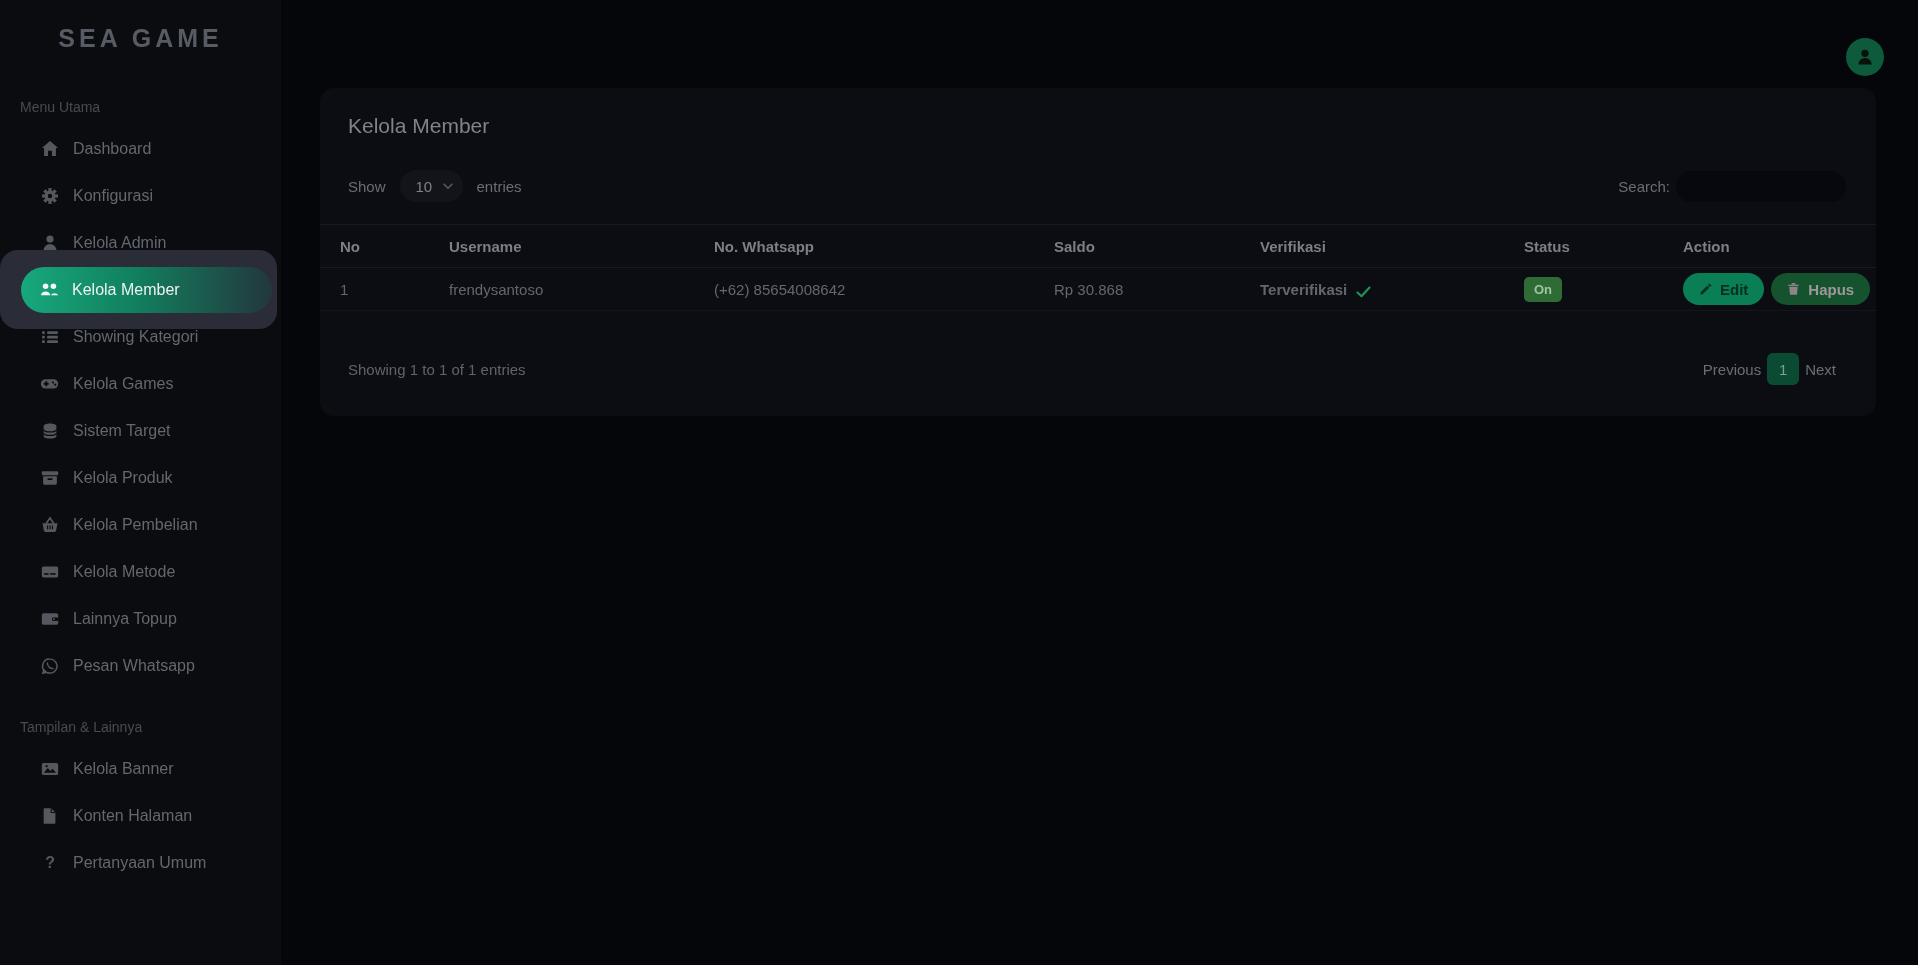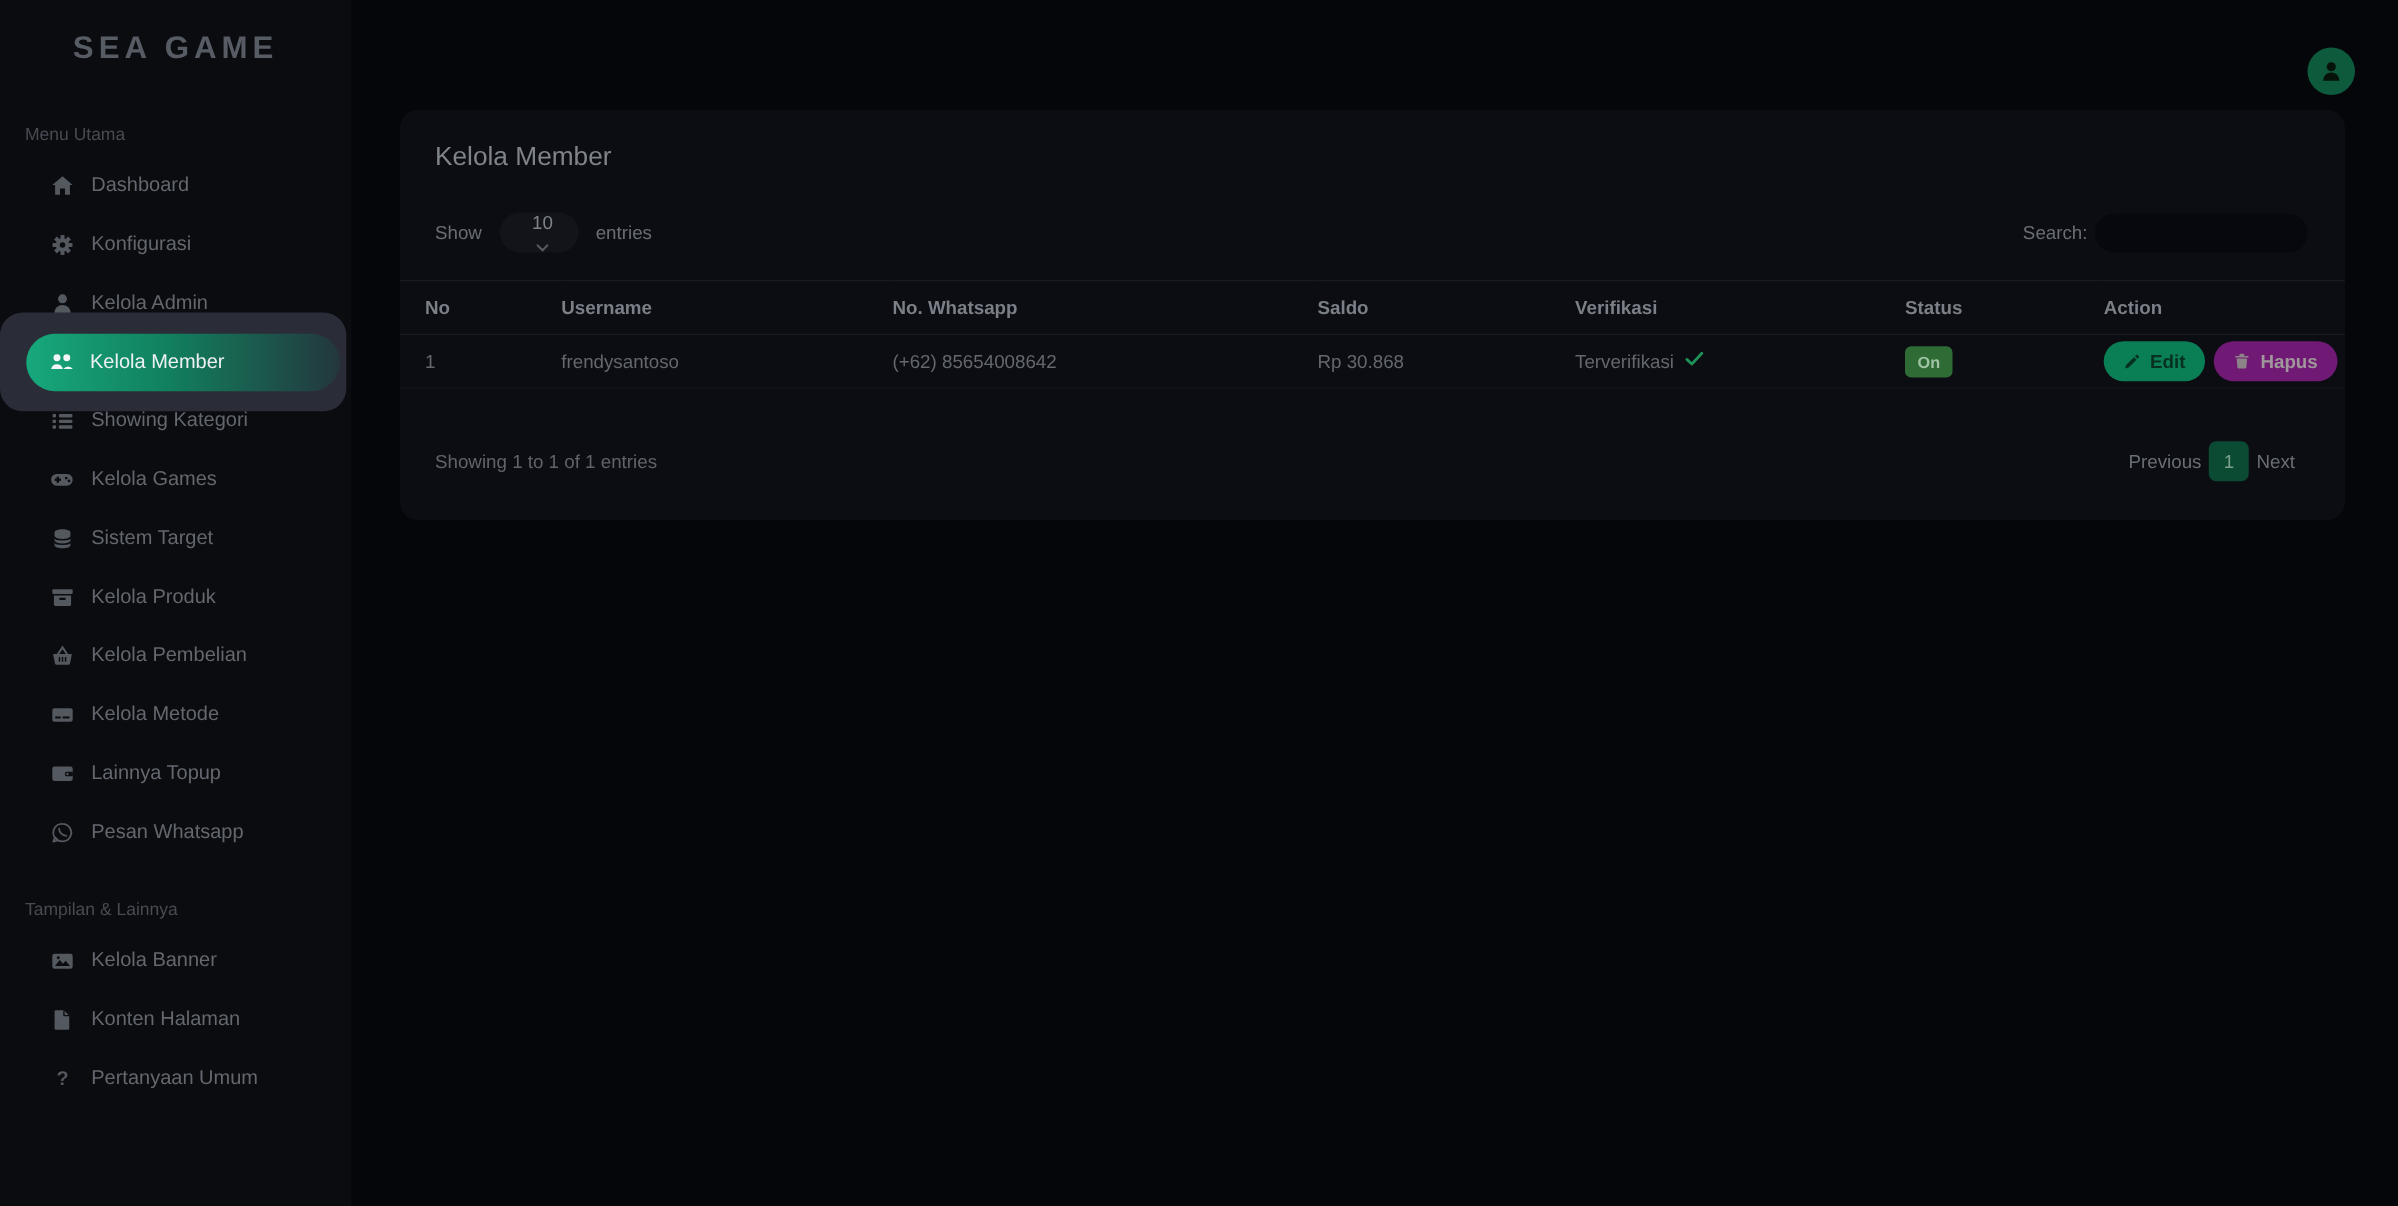--- a/index.html
+++ b/index.html
@@ -38,21 +38,21 @@
 
   
   .card { position:absolute; left:320px; top:88px; width:1556px; height:328px;
           background:#0c0d12; border-radius:14px; }
   .card-title { padding:26px 0 0 28px; font-size:21px; font-weight:500; color:#7f838a; }
 
   .controls { margin-top:32px; padding:0 30px 0 28px; display:flex; align-items:center; }
   .ctl-label { font-size:15px; color:#696e75; }
   .entries-select { margin:0 14px; width:63px; height:32px; border-radius:16px; background:#13141a;
                     display:flex; align-items:center; justify-content:space-between;
-                    padding:0 10px 0 16px; cursor:pointer;flex-direction:column; }
+                    padding:0 10px 0 16px; cursor:pointer; }
   .entries-select .val { font-size:15px; color:#7d8289; }
   .entries-select .chev { color:#565b62; display:flex; }
   .controls .spacer { flex:1; }
   .search-label { font-size:15px; color:#696e75; margin-right:6px; }
   .search-input { width:170px; height:31px; border-radius:16px; border:none; outline:none;
                   background:#07080d; color:#9aa0a7; padding:0 14px; font-size:14px;
                   font-family:"Liberation Sans", sans-serif; }
 
   
   table.members { margin-top:22px; width:100%; border-collapse:collapse; table-layout:fixed; }
@@ -61,33 +61,33 @@
   table.members td { height:43px; font-size:15px; color:#63676e; text-align:left;
                      border-bottom:1px solid #14161b; }
   th.c-no, td.c-no { width:129px; padding-left:20px; }
   th.c-user, td.c-user { width:265px; }
   th.c-wa, td.c-wa { width:340px; }
   th.c-saldo, td.c-saldo { width:206px; }
   th.c-verif, td.c-verif { width:264px; }
   th.c-status, td.c-status { width:159px; }
   th.c-action, td.c-action { width:auto; }
 
-  .verif-wrap { display:inline-flex; align-items:flex-start; gap:9px; }
+  .verif-wrap { display:inline-flex; align-items:flex-end; gap:9px;font-weight:bold; }
   .check-ico { display:flex; color:#1e9159; }
 
   .badge-on { display:inline-block; padding:5px 10px; border-radius:5px; background:#2f6b35;
               color:#9ec4a4; font-size:13px; font-weight:700; }
 
   .btn-row { display:flex; align-items:center; gap:7px; }
   .btn { display:inline-flex; align-items:center; gap:8px; height:32px; padding:0 16px;
          border:none; border-radius:16px; font-size:15px; font-weight:700; cursor:pointer;
          font-family:"Liberation Sans", sans-serif; }
   .btn-edit { background:#0a7f55; color:#08301f; }
   .btn-edit .bico { color:#08301f; display:flex; }
-  .btn-hapus { background:#701a75; color:#a0979b; }
+  .btn-hapus { background:#14532d; color:#a0979b; }
   .btn-hapus .bico { color:#8d8489; display:flex; }
 
   
   .card-footer { margin-top:42px; padding:0 40px 0 28px; display:flex; align-items:center; }
   .showing { font-size:15px; color:#5f636a; }
   .card-footer .spacer { flex:1; }
   .pagination { display:flex; align-items:center; gap:6px; }
   .page-link { font-size:15px; color:#696e75; cursor:pointer; }
   .page-current { width:32px; height:32px; border-radius:6px; background:#0b4a33; color:#7ba18c;
                   font-size:15px; display:flex; align-items:center; justify-content:center; cursor:pointer; }

